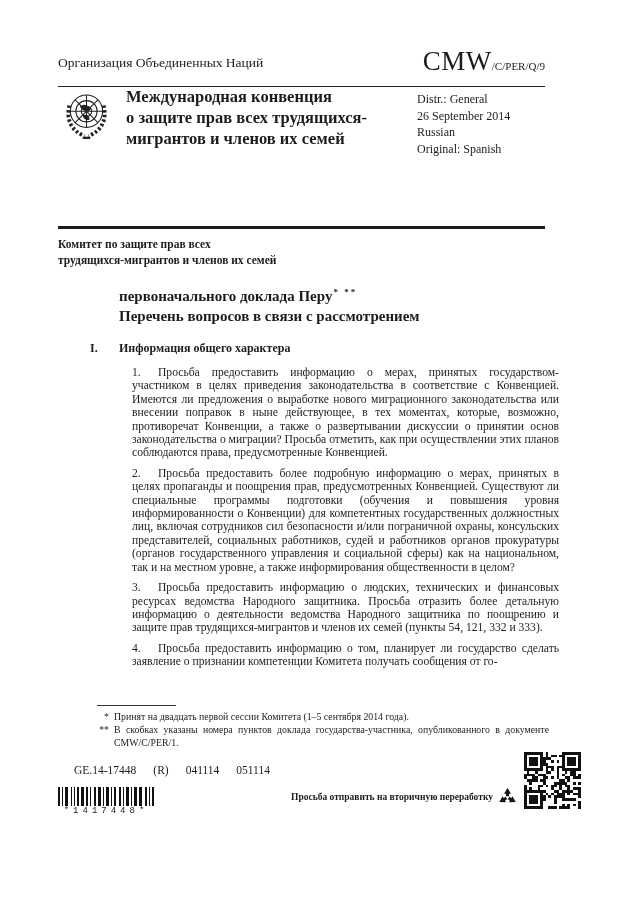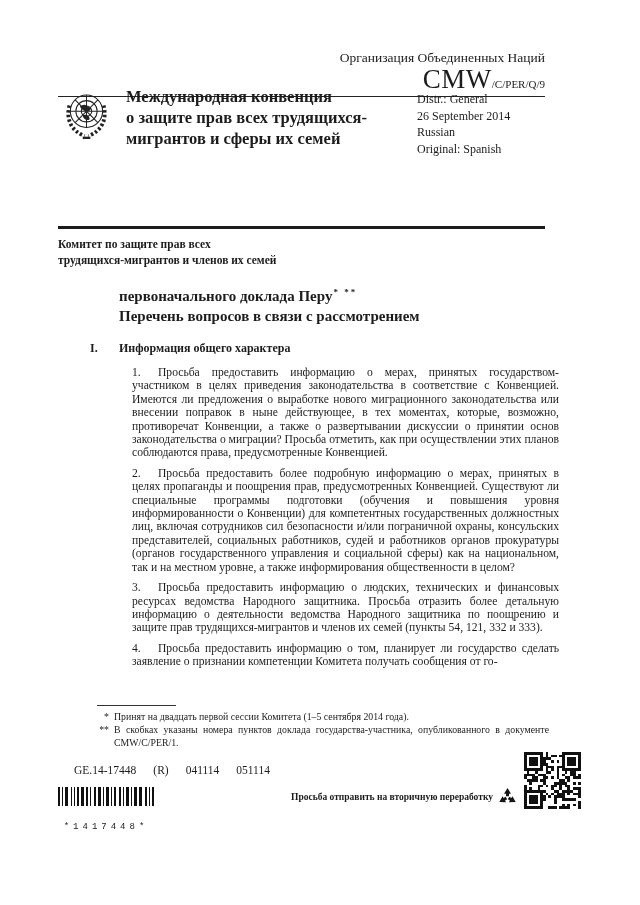--- a/index.html
+++ b/index.html
@@ -10,21 +10,21 @@
     margin: 0 auto;
     background: #ffffff;
     color: #1c1c1c;
     font-family: "Liberation Serif", "DejaVu Serif", serif;
     overflow: hidden;
   }
   
   .header-row {
     position: absolute; left: 58px; top: 50px; width: 487px;
     display: flex; justify-content: space-between; align-items: flex-end;
-    border-bottom: 1.5px solid #222; padding-bottom: 5px; flex-direction: column;
+    border-bottom: 1.5px solid #222; padding-bottom: 13px;
   }
   .org-name { font-size: 13.5px; padding-bottom: 2px; }
   .doc-symbol { display: flex; align-items: baseline; line-height: .85; }
   .doc-symbol .big { font-size: 27px; letter-spacing: .5px; }
   .doc-symbol .small { font-size: 11px; }
   
   .masthead { position: absolute; left: 58px; top: 86px; width: 487px; display: flex; }
   .emblem { width: 57px; height: 60px; flex: none; }
   .conv-title { flex: 1; padding-left: 11px; font-weight: bold; font-size: 16.5px; line-height: 1.27; padding-top: 1px; }
   .info-block { width: 128px; flex: none; font-size: 12px; line-height: 1.38; padding-top: 5px; }
@@ -47,21 +47,21 @@
   .fn-rule { width: 79px; border-top: 1.2px solid #333; margin-bottom: 5px; }
   .footnote { display: flex; font-size: 9.8px; line-height: 1.32; }
   .fn-mark { flex: none; width: 17px; text-align: right; padding-right: 5px; }
   .fn-text { flex: 1; text-align: justify; }
   
   .ge-line { position: absolute; left: 58px; top: 764px; font-size: 11.5px; margin-left: 16px; }
   .ge-line span { margin-right: 17px; }
   .barcode-wrap { position: absolute; left: 58px; top: 787px; width: 96px; }
   .bars { display: flex; justify-content: space-between; align-items: stretch; height: 19px; width: 96px; background: #fff; }
   .bars div { background: #111; height: 100%; }
-  .barcode-text { font-family: "Liberation Mono", "DejaVu Sans Mono", monospace; font-size: 9px; letter-spacing: 4px; text-align: center; margin-top: 16px; white-space: nowrap; }
+  .barcode-text { font-family: "Liberation Mono", "DejaVu Sans Mono", monospace; font-size: 9px; letter-spacing: 4px; text-align: center; margin-top: 0px; white-space: nowrap; }
   .recycle-note { position: absolute; left: 290px; top: 786px; width: 228px; display: flex; align-items: center; justify-content: flex-end; gap: 4px; font-weight: bold; font-size: 9.5px; }
   .recycle-icon { flex: none; }
   .qr { position: absolute; left: 524px; top: 752px; width: 57px; height: 57px;
         display: grid; grid-template-columns: repeat(21,1fr); grid-template-rows: repeat(21,1fr); }
   .qr .f { background: #111; }
 </style>
 </head>
 <body>
 
 <div class="page">
@@ -91,21 +91,21 @@
       </g>
       <g fill="none" stroke="#222">
         <path d="M12 19 C8 33 14 46 28 51" stroke-width="4" stroke-dasharray="2.6 2.3"></path>
         <path d="M48 19 C52 33 46 46 32 51" stroke-width="4" stroke-dasharray="2.6 2.3"></path>
         <path d="M26 53 h8" stroke-width="2.5"></path>
       </g>
     </svg>
     <div class="conv-title">
       <div>Международная конвенция</div>
       <div>о защите прав всех трудящихся-</div>
-      <div>мигрантов и сферы их семей</div>
+      <div>мигрантов и членов их семей</div>
     </div>
     <div class="info-block">
       <div>Distr.: General</div>
       <div>26 September 2014</div>
       <div>Russian</div>
       <div>Original: Spanish</div>
     </div>
   </div>
 
   <div class="thick-rule"></div>

